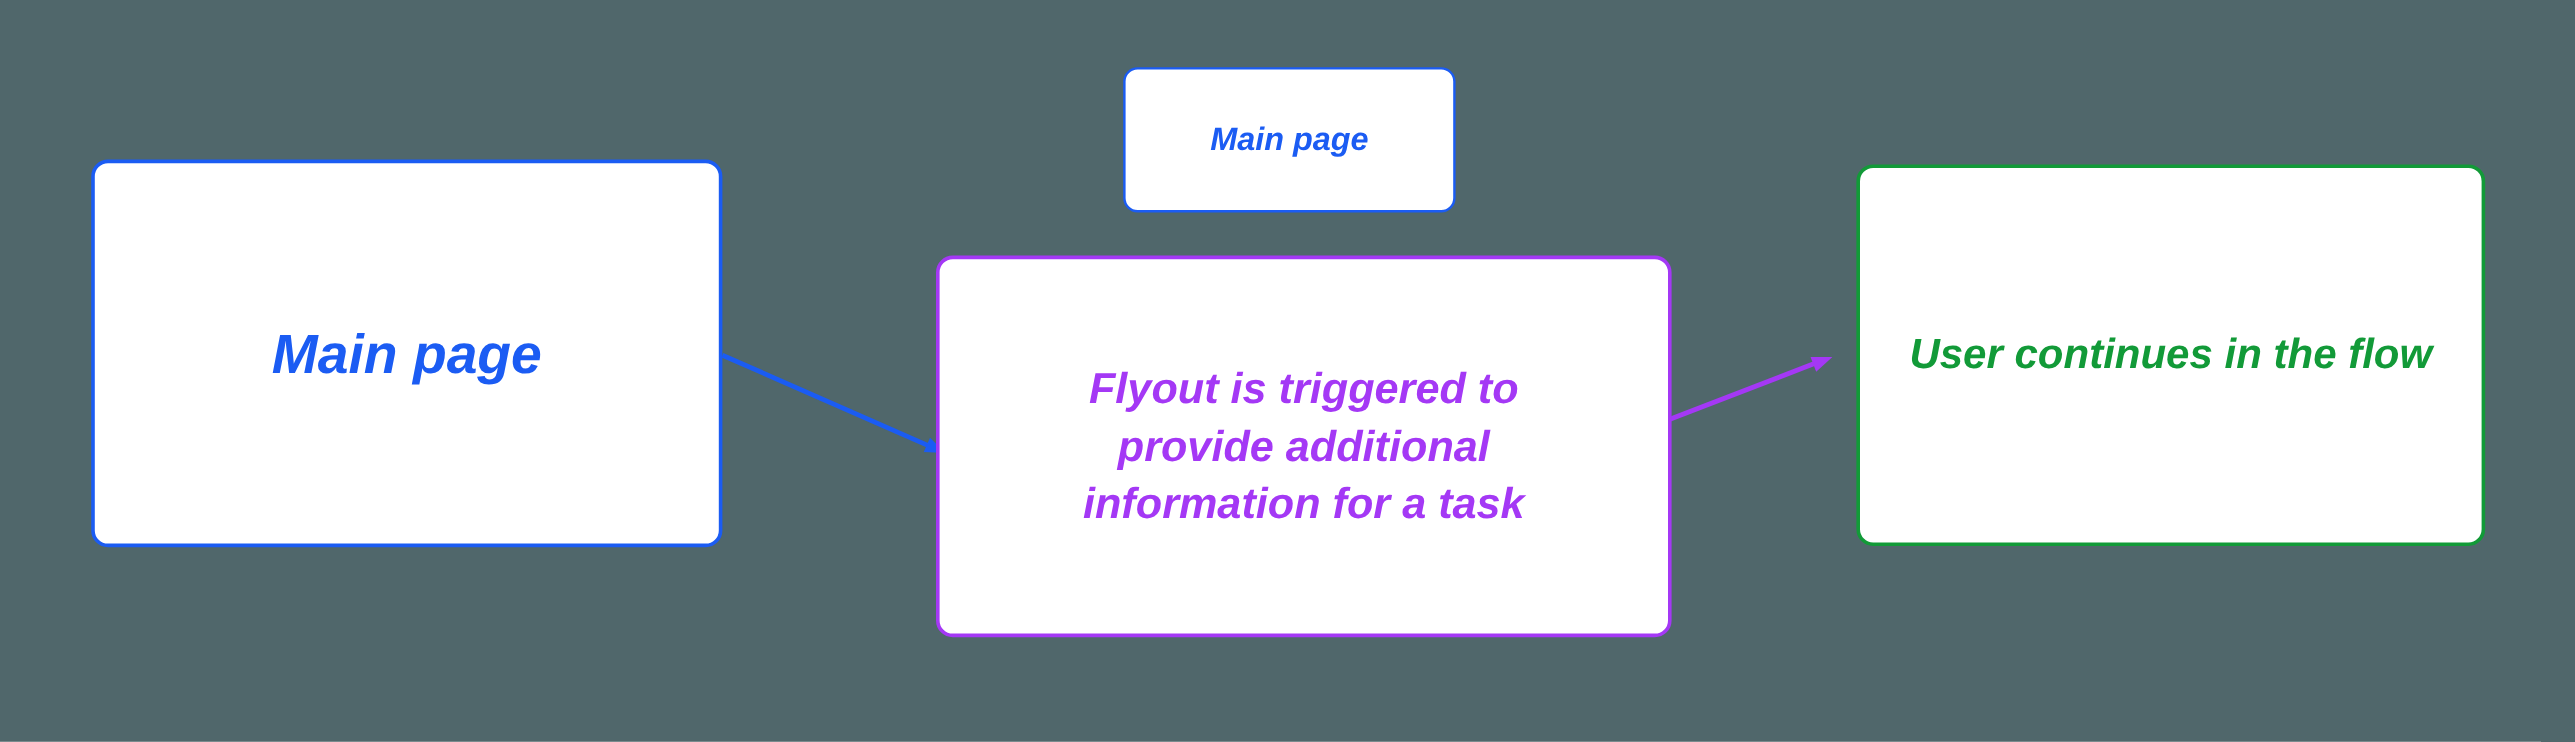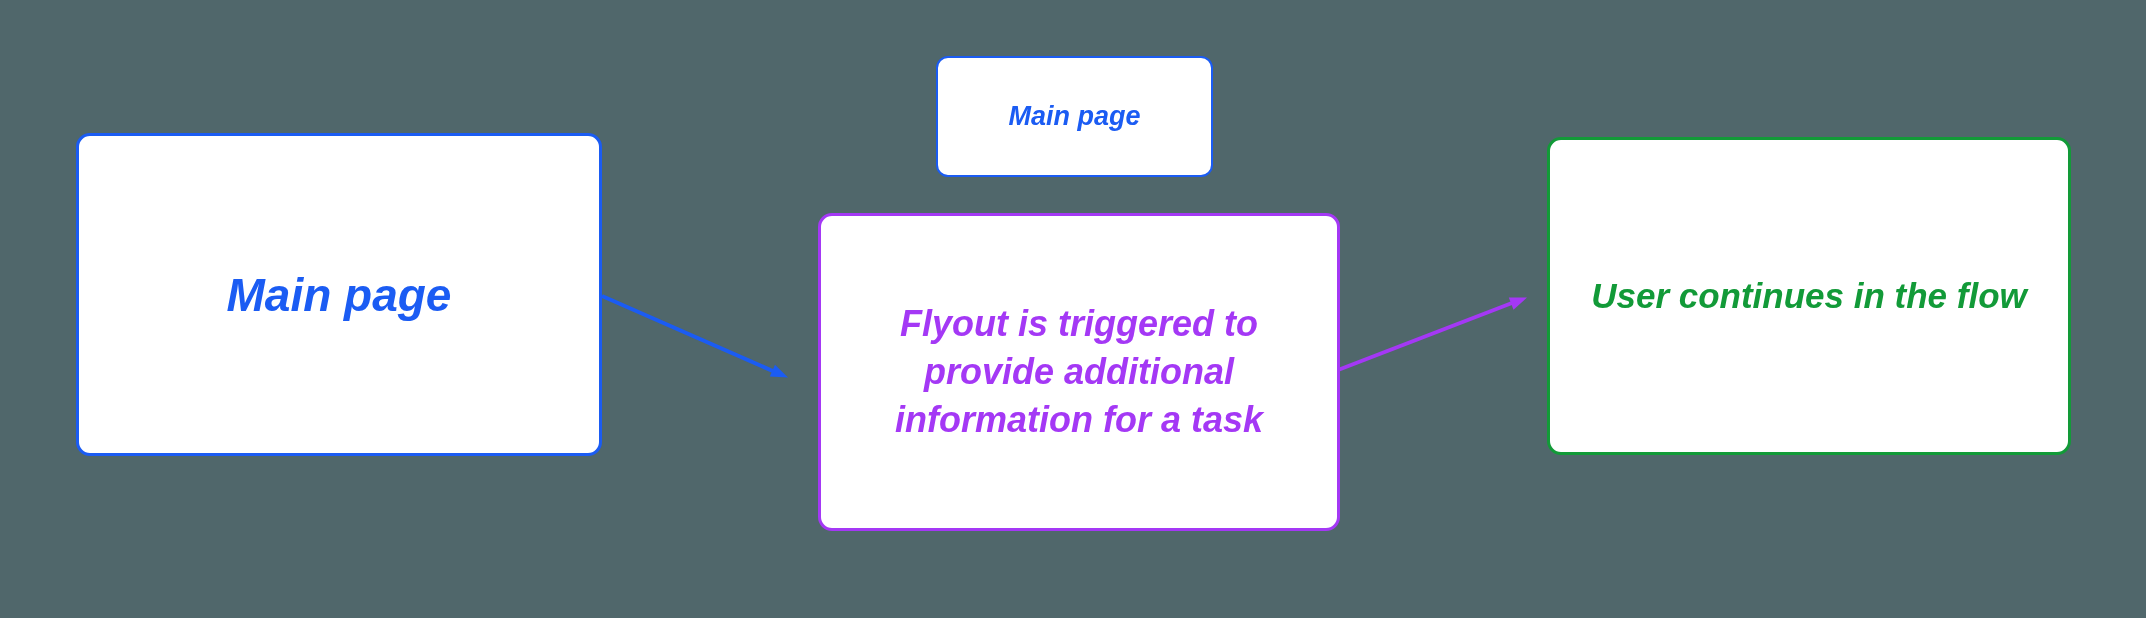--- a/index.html
+++ b/index.html
@@ -36,22 +36,22 @@
     font-size: 46px;
   }
   #node-main-small {
     left: 936px; top: 56px;
     width: 277px; height: 121px;
     border-radius: 12px;
     border-width: 2.5px;
     font-size: 27px;
   }
   #node-flyout {
-    left: 818px; top: 213px;
-    width: 522px; height: 318px;
+    left: 780px; top: 213px;
+    width: 613px; height: 318px;
     border-radius: 14px;
     font-size: 36px;
     line-height: 48px;
   }
   #node-flyout .node-label { max-width: 400px; }
   #node-user-flow {
     left: 1547px; top: 137px;
     width: 524px; height: 318px;
     border-radius: 14px;
     font-size: 35px;

